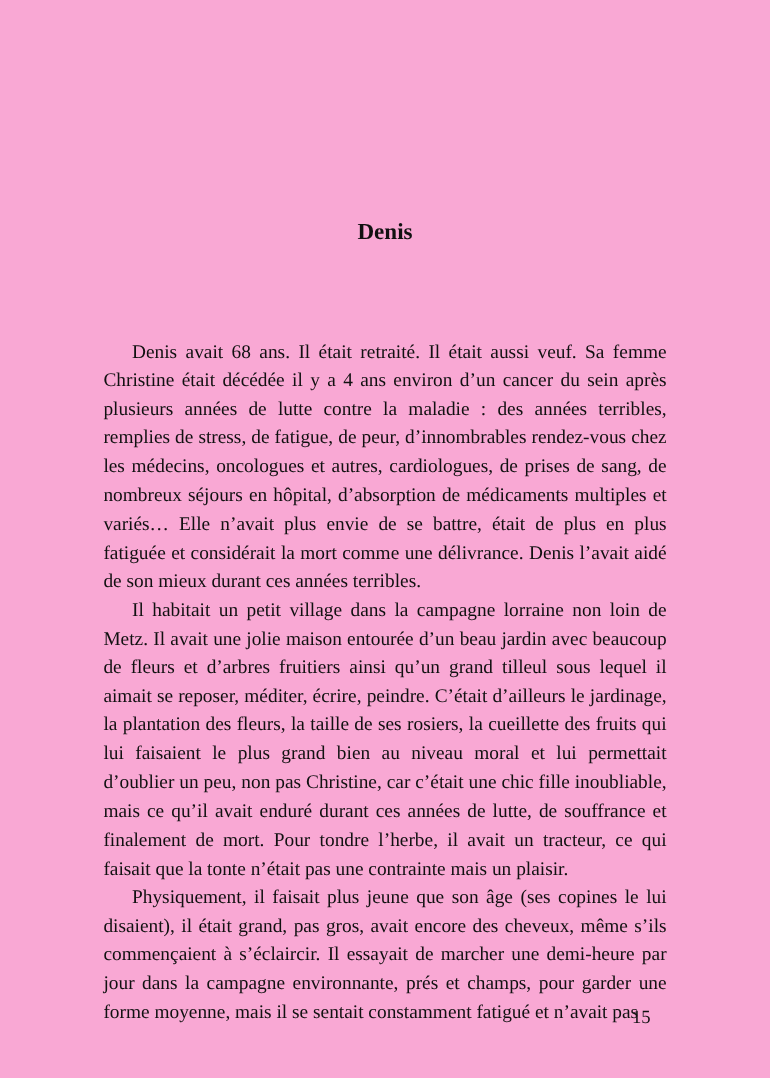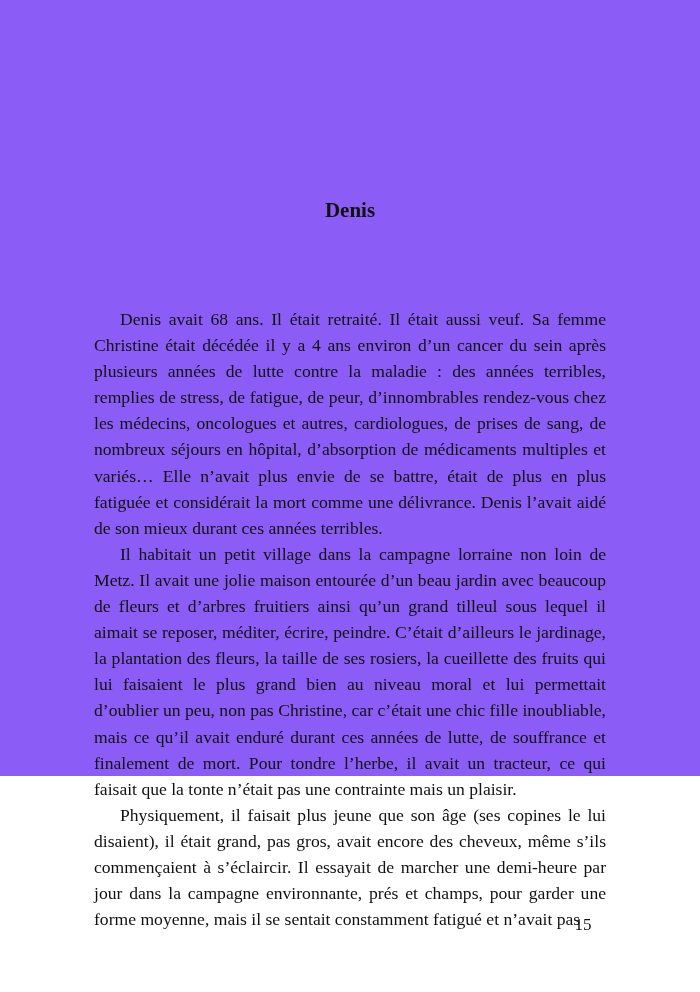--- a/index.html
+++ b/index.html
@@ -1,19 +1,19 @@
 <!DOCTYPE html>
 <html><head>
 <meta charset="utf-8">
 <style>
   html, body { margin: 0; padding: 0; background: #ffffff; }
   body { width: 700px; height: 992px; position: relative; overflow: hidden; }
   .page {
-    position: absolute; left: 0; top: 0; width: 700px; height: 776px;
-    background: #8b5cf6; color: #111111;
+    position: absolute; left: 0; top: 0; width: 700px; height: 980px;
+    background: #f9a8d4; color: #111111;
     font-family: "Liberation Serif", "DejaVu Serif", serif;
   }
   .chapter-title {
     position: absolute; left: 0; top: 196px; width: 700px;
     text-align: center; font-weight: bold; font-size: 21px; line-height: 28px;
     margin: 0;
   }
   .body-text {
     position: absolute; left: 94px; top: 286px; width: 512px;
     font-size: 17.6px; line-height: 26.1px; text-align: justify; margin-top: 20px;

